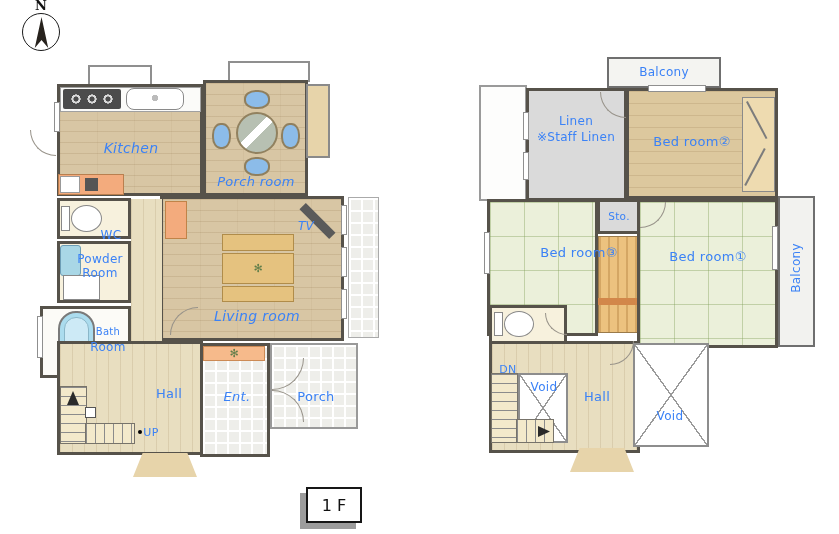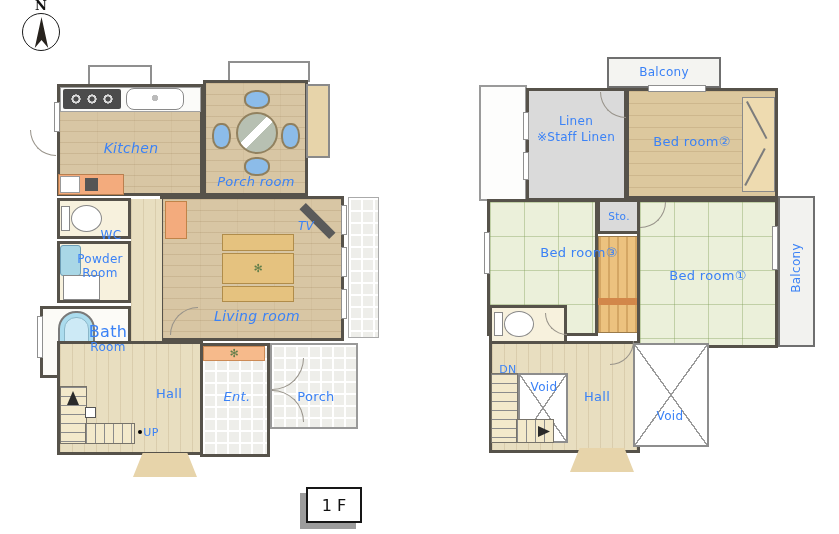--- a/index.html
+++ b/index.html
@@ -107,21 +107,21 @@
   <div class="win" style="left:37px;top:316px;width:6px;height:42px;"></div>
   <div class="win" style="left:341px;top:205px;width:6px;height:30px;"></div>
   <div class="win" style="left:341px;top:247px;width:6px;height:30px;"></div>
   <div class="win" style="left:341px;top:289px;width:6px;height:30px;"></div>
 
   <span class="lbl it" style="left:131px;top:148px;font-size:14px;">Kitchen</span>
   <span class="lbl it" style="left:256px;top:181px;">Porch room</span>
   <span class="lbl sm" style="left:111px;top:219px;font-size:12px;margin-top:16px;">WC</span>
   <span class="lbl" style="left:100px;top:259px;font-size:12px;">Powder</span>
   <span class="lbl" style="left:100px;top:273px;font-size:12px;">Room</span>
-  <span class="lbl" style="left:108px;top:331px;font-size:16px;">Bath</span>
+  <span class="lbl" style="left:108px;top:331px;font-size:10px;">Bath</span>
   <span class="lbl" style="left:108px;top:347px;font-size:12px;">Room</span>
   <span class="lbl it" style="left:257px;top:316px;font-size:14px;">Living room</span>
   <span class="lbl it" style="left:306px;top:226px;font-size:12px;">TV</span>
   <span class="lbl" style="left:169px;top:393px;">Hall</span>
   <span class="lbl sm" style="left:151px;top:432px;">UP</span>
   <span class="lbl it" style="left:237px;top:396px;">Ent.</span>
   <span class="lbl" style="left:316px;top:396px;">Porch</span>
 
   <div class="abs" style="left:479px;top:85px;width:48px;height:116px;background:#fdfdfc;border:2px solid #9a9a9a;"></div>
   <div class="abs" style="left:607px;top:57px;width:114px;height:31px;background:#f4f4f1;border:2px solid #6f6f6f;"></div>
@@ -160,21 +160,21 @@
   <div class="win" style="left:484px;top:232px;width:6px;height:42px;"></div>
   <div class="win" style="left:772px;top:226px;width:6px;height:44px;"></div>
   <div class="win" style="left:648px;top:85px;width:58px;height:7px;"></div>
 
   <span class="lbl" style="left:664px;top:72px;font-size:12px;">Balcony</span>
   <span class="lbl" style="left:576px;top:121px;font-size:12px;">Linen</span>
   <span class="lbl" style="left:576px;top:137px;font-size:12px;">※Staff Linen</span>
   <span class="lbl" style="left:692px;top:141px;">Bed room②</span>
   <span class="lbl" style="left:619px;top:216px;font-size:10.5px;">Sto.</span>
   <span class="lbl" style="left:547px;top:252px;margin-left:32px;">Bed room③</span>
-  <span class="lbl" style="left:708px;top:275px;">Bed room①</span>
+  <span class="lbl" style="left:708px;top:256px;">Bed room①</span>
   <span class="lbl vert" style="left:796px;top:268px;font-size:12px;">Balcony</span>
   <span class="lbl sm" style="left:508px;top:369px;">DN</span>
   <span class="lbl" style="left:544px;top:387px;font-size:12px;">Void</span>
   <span class="lbl" style="left:597px;top:396px;">Hall</span>
   <span class="lbl" style="left:670px;top:416px;font-size:12px;">Void</span>
 
   <div class="badge" style="left:306px;top:487px;">
     <span>1 F</span>
   </div>
 

